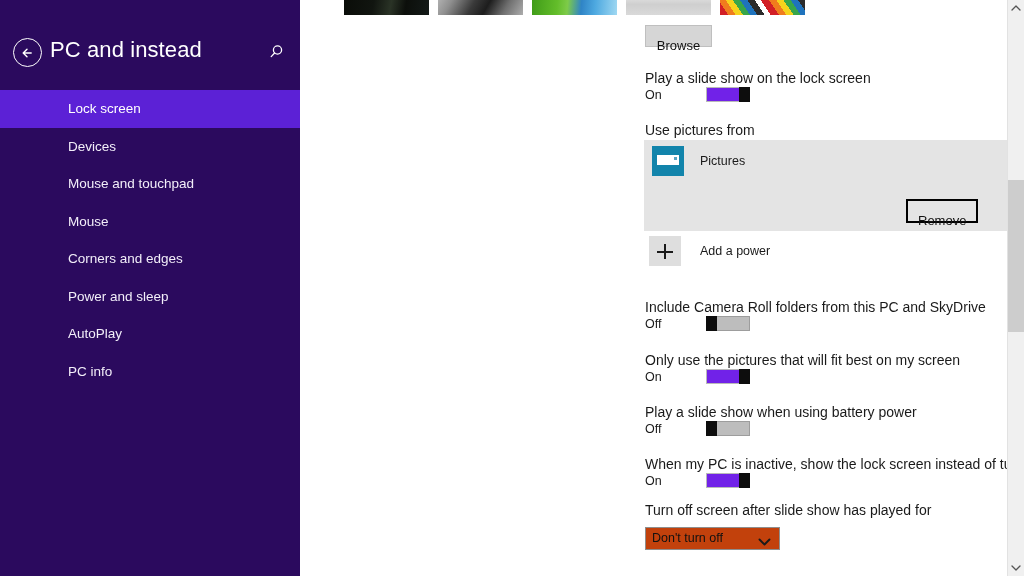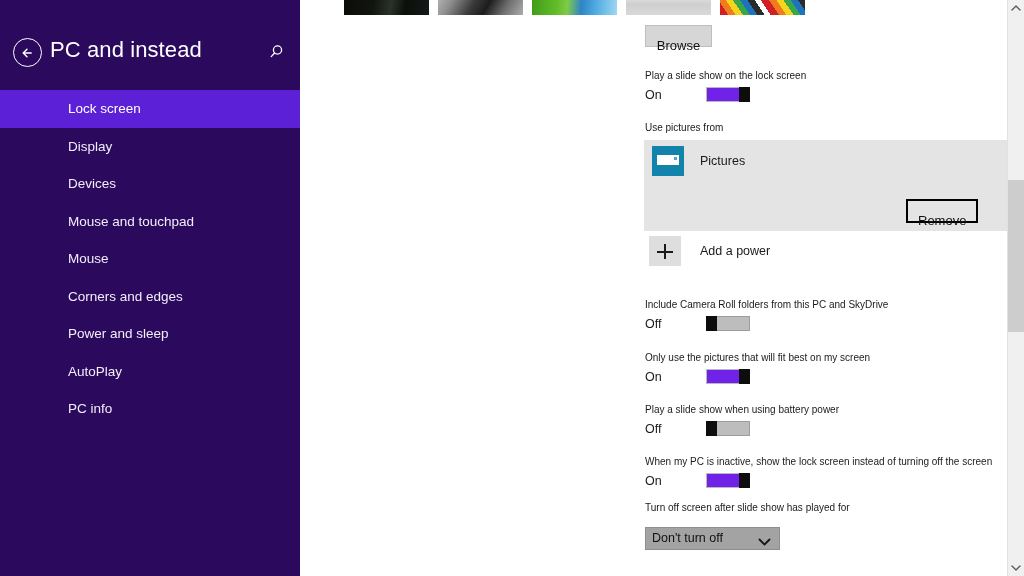--- a/index.html
+++ b/index.html
@@ -133,21 +133,21 @@
   #browse-button {
     position: absolute;
     left: 345px; top: 25px;
     width: 67px; height: 22px;
     line-height: 20px;
   }
 
   
   .setting-label {
     position: absolute;
-    font-size: 10px;
+    font-size: 14px;
     color: #1a1a1a;
     white-space: nowrap;
   }
   .state-text {
     position: absolute;
     font-size: 12.5px;
     color: #1a1a1a;
   }
 
   
@@ -245,21 +245,21 @@
     margin-left: 19px;
     font-size: 12.5px;
     color: #1a1a1a;
   }
 
   
   #timeout-select {
     position: absolute;
     left: 345px; top: 527px;
     width: 135px; height: 23px;
-    background: #a3a3a3;
+    background: #c2410c;
     border: 1px solid #8e8e8e;
     box-sizing: border-box;
     cursor: pointer;
   }
   #timeout-select .value {
     position: absolute;
     left: 6px; top: 3px;
     font-size: 12.5px;
     color: #111111;
   }
@@ -314,21 +314,20 @@
         <svg width="22" height="22" viewBox="0 0 22 22">
           <circle cx="9.5" cy="8" r="4.1" stroke="#ffffff" stroke-width="1.3" fill="none"></circle>
           <line x1="6.6" y1="11" x2="3.2" y2="14.6" stroke="#ffffff" stroke-width="1.3" stroke-linecap="round"></line>
         </svg>
       </div>
 
     </div>
 
     <div id="nav-list">
         <div class="nav-item selected"><span>Lock screen</span></div>
-        <div class="nav-item"><span>Display</span></div>
         <div class="nav-item"><span>Devices</span></div>
         <div class="nav-item"><span>Mouse and touchpad</span></div>
         <div class="nav-item"><span>Mouse</span></div>
         <div class="nav-item"><span>Corners and edges</span></div>
         <div class="nav-item"><span>Power and sleep</span></div>
         <div class="nav-item"><span>AutoPlay</span></div>
         <div class="nav-item"><span>PC info</span></div>
       </div>
 
   </div>

